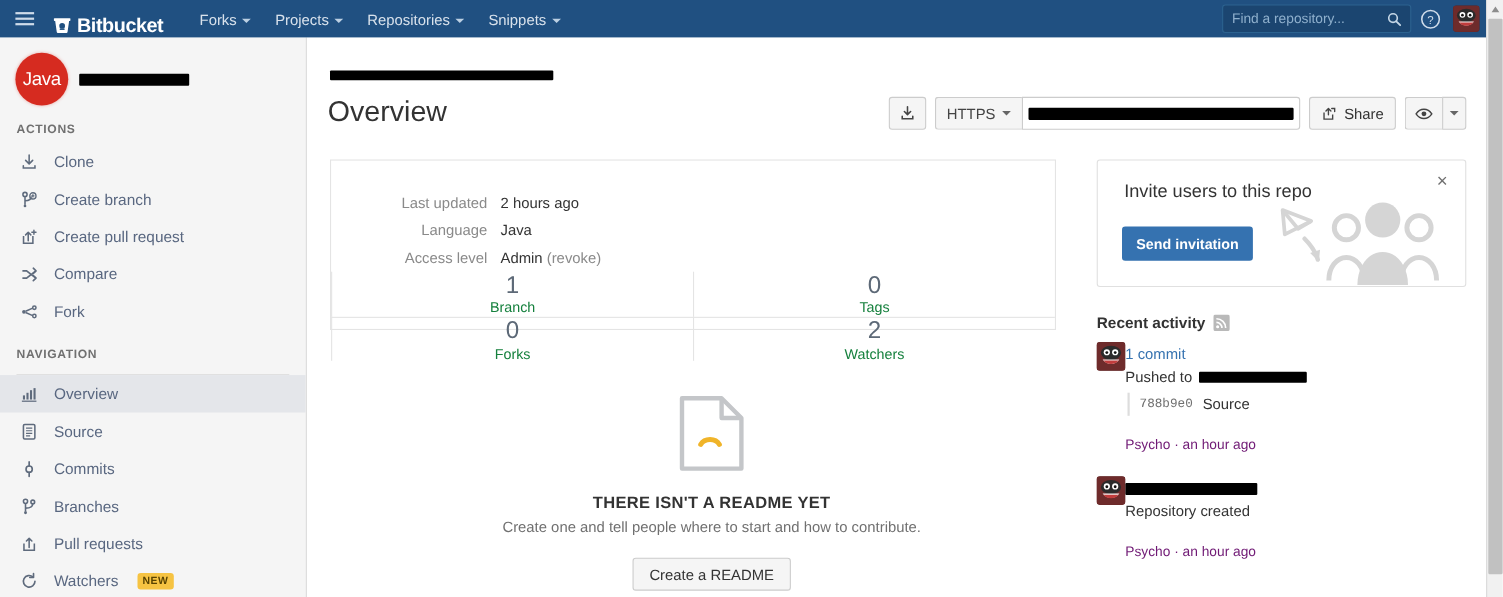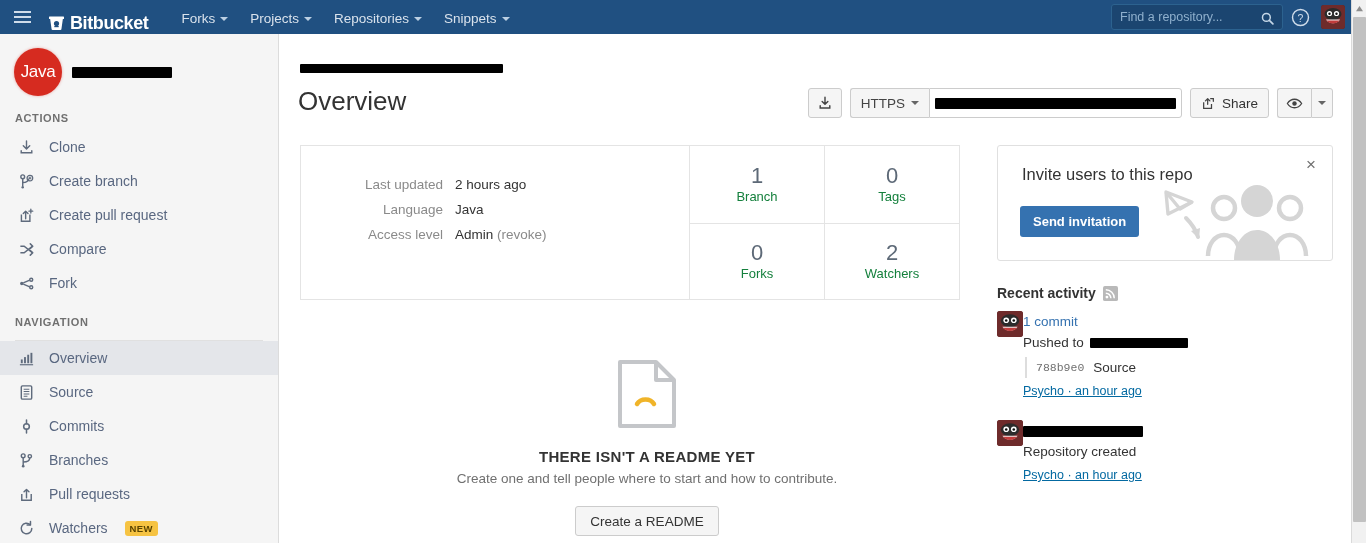--- a/index.html
+++ b/index.html
@@ -145,21 +145,21 @@
   }
   .watch-caret {
     background: #f5f5f5; border: 1px solid #ccc; border-radius: 0 3px 3px 0;
     width: 22px; display: flex; align-items: center; justify-content: center; cursor: pointer;
   }
 
   
   .info-card {
     position: absolute; top: 111px; left: 20px;
     width: 660px; height: 155px;
-    border: 1px solid #e4e4e4; display: flex;
+    border: 1px solid #e4e4e4; display: flex; flex-direction: column;
   }
   .meta-pane { width: 388px; padding-top: 26px; }
   .meta-row { display: flex; font-size: 13.5px; line-height: 25px; }
   .meta-key { width: 154px; text-align: right; color: #8a8a8a; padding-right: 12px; }
   .meta-val { color: #333; }
   .meta-val .muted { color: #8a8a8a; }
   .stats-pane { flex: 1; display: flex; flex-wrap: wrap; }
   .stat-cell {
     width: 50%; height: 50%;
     display: flex; flex-direction: column; align-items: center; justify-content: center;
@@ -211,21 +211,21 @@
     background: #5c2020; overflow: hidden; position: relative;
   }
   .act-body { flex: 1; font-size: 13.5px; line-height: 21px; }
   .link { color: #3572b0; cursor: pointer; }
   .act-line { color: #333; }
   .commit-ref {
     display: flex; align-items: center; gap: 9px;
     border-left: 2px solid #ddd; padding-left: 9px; margin: 4px 0 2px 2px;
   }
   .commit-hash { font-family: "Liberation Mono", monospace; font-size: 11.5px; color: #707070; }
-  .act-meta { font-size: 12.5px; color: #0369a1; margin-top: 3px; text-decoration: underline; }
+  .act-meta { font-size: 12.5px; color: #701a75; margin-top: 16px; }
 
   
   .scrollbar {
     position: absolute; top: 0; right: 0; width: 15px; height: 543px;
     background: #f1f1f1; border-left: 1px solid #dadada; z-index: 30;
   }
   .sb-arrow {
     width: 15px; height: 16px; background: #f1f1f1;
     display: flex; align-items: center; justify-content: center;
   }

